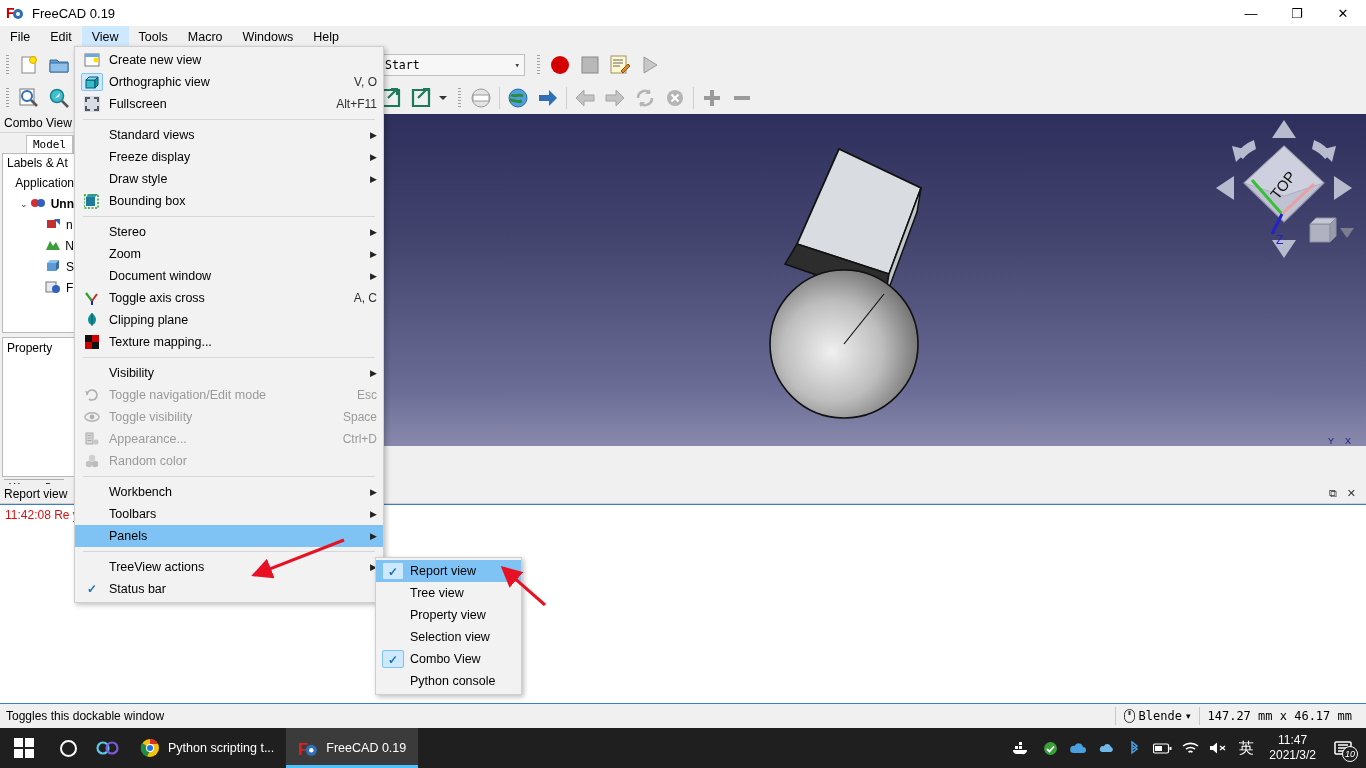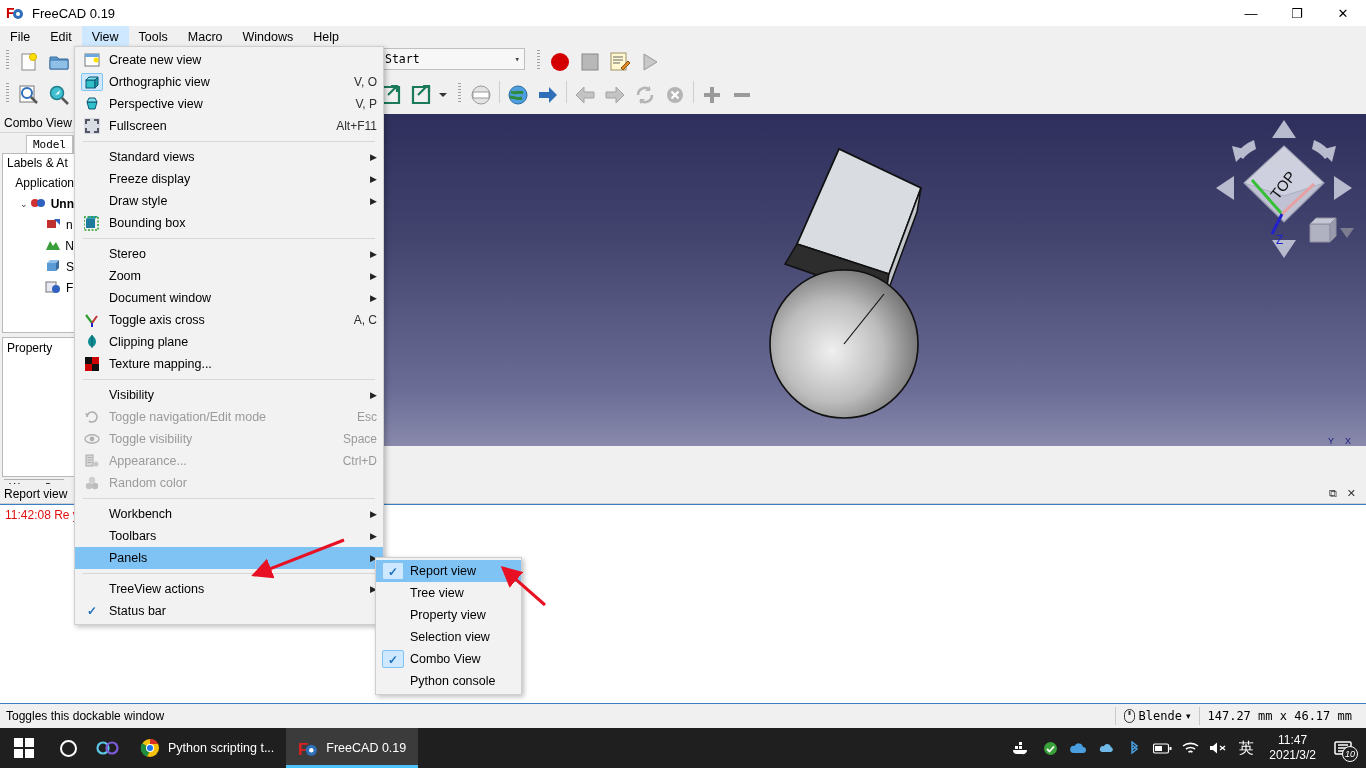--- a/index.html
+++ b/index.html
@@ -31,21 +31,21 @@
     background: #f0f0f0; display: flex; align-items: center; padding-left: 0;
   }
   .menubar .mi {
     padding: 3px 10px; font-size: 12.5px; color: #000; height: 22px;
     display: flex; align-items: center;
   }
   .menubar .mi.active { background: #cde8ff; color: #000; }
 
   
   .toolbars { position: absolute; top: 48px; left: 0; width: 1366px; height: 66px; background: #f0f0f0; }
-  .tb-row { position: absolute; left: 0; width: 1366px; height: 33px; display: flex; align-items: flex-start; }
+  .tb-row { position: absolute; left: 0; width: 1366px; height: 33px; display: flex; align-items: center; }
   .tb-row.r1 { top: 0; }
   .tb-row.r2 { top: 33px; }
   .grip { width: 8px; height: 24px; margin: 0 2px 0 4px; position: relative; }
   .grip::before {
     content: ""; position: absolute; left: 2px; top: 2px; width: 3px; height: 20px;
     background-image: repeating-linear-gradient(to bottom, #a0a0a0 0 1px, transparent 1px 3px);
   }
   .tbtn { width: 30px; height: 28px; display: flex; align-items: center; justify-content: center; position: relative; }
   .tsep { width: 1px; height: 22px; background: #cfcfcf; margin: 0 3px; }
   .wb-combo {
@@ -774,32 +774,20 @@
             </svg>
           </span>
         </span>
         <span class="m-lab">Orthographic view</span>
         <span class="m-acc">V, O</span>
       </div>
       <div class="menu-row">
         <span class="m-ico">
           <span style="display:flex;align-items:center;justify-content:center;height:18px">
             <svg width="16" height="16" viewBox="0 0 16 16">
-              <polygon points="3,6 13,6 11,13 5,13" fill="#2fc0c8" stroke="#157"></polygon>
-              <polygon points="3,6 5,2 11,2 13,6" fill="#7fe0e8" stroke="#157"></polygon>
-            </svg>
-          </span>
-        </span>
-        <span class="m-lab">Perspective view</span>
-        <span class="m-acc">V, P</span>
-      </div>
-      <div class="menu-row">
-        <span class="m-ico">
-          <span style="display:flex;align-items:center;justify-content:center;height:18px">
-            <svg width="16" height="16" viewBox="0 0 16 16">
               <rect x="0" y="0" width="16" height="16" fill="#d8dde4"></rect>
               <path d="M2 6V2h4M14 6V2h-4M2 10v4h4M14 10v4h-4" stroke="#556" stroke-width="2" fill="none"></path>
             </svg>
           </span>
         </span>
         <span class="m-lab">Fullscreen</span>
         <span class="m-acc">Alt+F11</span>
       </div>
       <div class="menu-sep"></div>
       <div class="menu-row">

